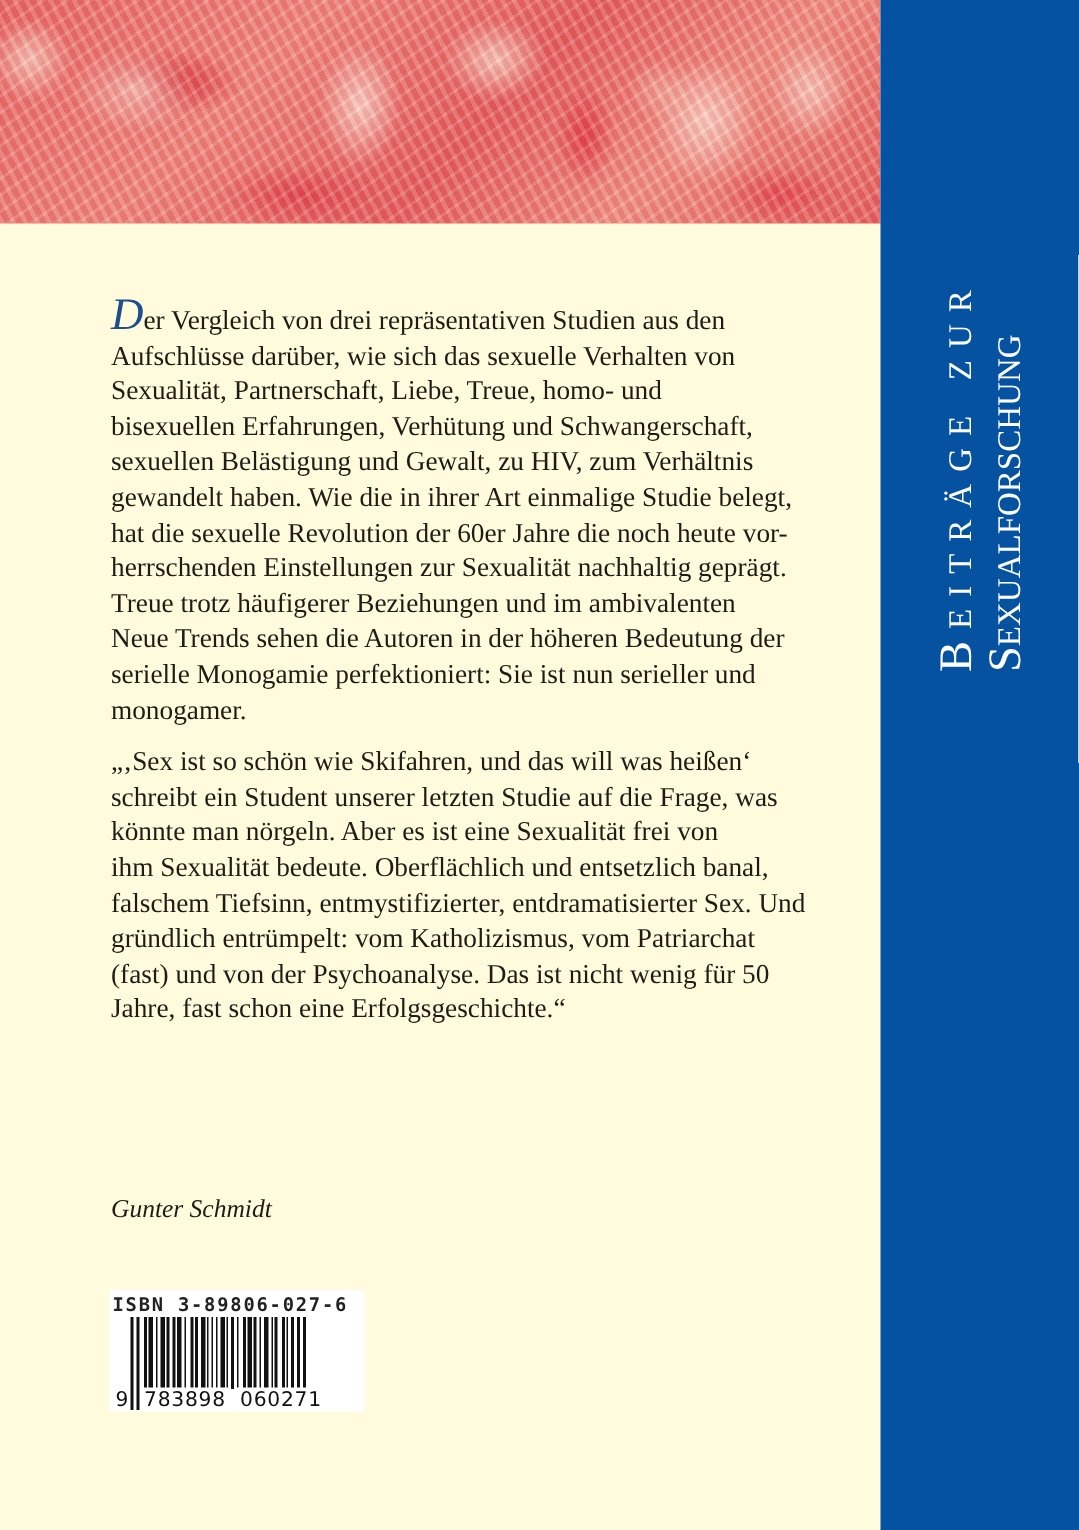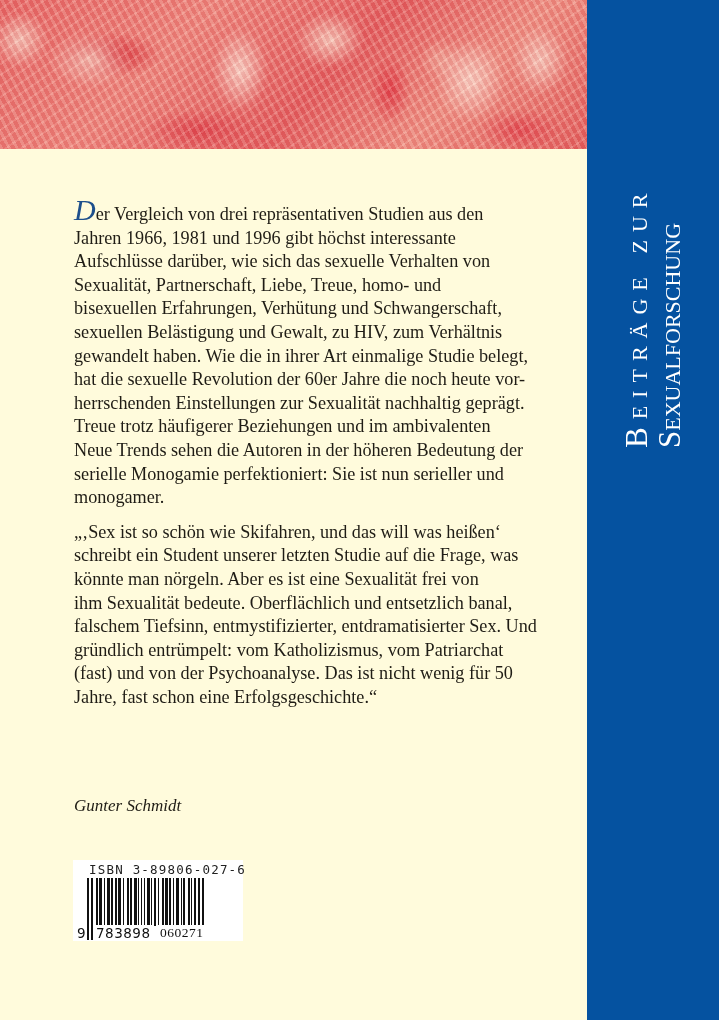--- a/index.html
+++ b/index.html
@@ -95,26 +95,27 @@
       color: #1f1c15;
     }
     .barcode-box {
       position: absolute;
       left: 73px; top: 860px;
       width: 170px; height: 81px;
       background: #ffffff;
     }
     .isbn-text {
       position: absolute;
-      left: 16px; top: 2px;
+      left: 2px; top: 2px;
       font-family: "DejaVu Sans Mono", "Liberation Mono", monospace;
       font-size: 12.5px;
       letter-spacing: 1.2px;
       color: #222;
       white-space: nowrap;
+      font-weight: bold;
     }
     .bars {
       position: absolute;
       left: 14px; top: 18px;
       height: 62px;
       display: flex;
       align-items: flex-start;
     }
     .bar { height: 48px; background: #111; }
     .bar.guard { height: 62px; }
@@ -123,40 +124,39 @@
       position: absolute;
       left: 4px; top: 65px;
       font-family: "DejaVu Sans", "Liberation Sans", sans-serif;
       font-size: 13.5px;
       color: #111;
       white-space: nowrap;
       background: transparent;
     }
     .ean-first { position: absolute; left: 0; top: 0; }
     .ean-left { position: absolute; left: 17px; top: 0; background: #fff; padding: 0 2px; letter-spacing: 0.5px; }
-    .ean-right { position: absolute; left: 81px; top: 0; background: #fff; padding: 0 2px; letter-spacing: 0.5px; font-family: Liberation Serif, serif; }
+    .ean-right { position: absolute; left: 81px; top: 0; background: #fff; padding: 0 2px; letter-spacing: 0.5px; }
   </style>
 </head>
 <body>
 
 <div class="cover-art">
   <div class="texture"></div>
 </div>
 
 <div class="spine">
   <div class="spine-title">
     <span class="spine-line1">Beiträge zur</span>
     <span class="spine-line2">Sexualforschung</span>
   </div>
 </div>
 
 <div class="blurb">
   <div class="para">
     <span class="line"><span class="drop-cap">D</span><span>er Vergleich von drei repräsentativen Studien aus den</span></span>
-    <span class="line">Jahren 1966, 1981 und 1996 gibt höchst interessante</span>
     <span class="line">Aufschlüsse darüber, wie sich das sexuelle Verhalten von</span>
     <span class="line">Sexualität, Partnerschaft, Liebe, Treue, homo- und</span>
     <span class="line">bisexuellen Erfahrungen, Verhütung und Schwangerschaft,</span>
     <span class="line">sexuellen Belästigung und Gewalt, zu HIV, zum Verhältnis</span>
     <span class="line">gewandelt haben. Wie die in ihrer Art einmalige Studie belegt,</span>
     <span class="line">hat die sexuelle Revolution der 60er Jahre die noch heute vor-</span>
     <span class="line">herrschenden Einstellungen zur Sexualität nachhaltig geprägt.</span>
     <span class="line">Treue trotz häufigerer Beziehungen und im ambivalenten</span>
     <span class="line">Neue Trends sehen die Autoren in der höheren Bedeutung der</span>
     <span class="line">serielle Monogamie perfektioniert: Sie ist nun serieller und</span>

